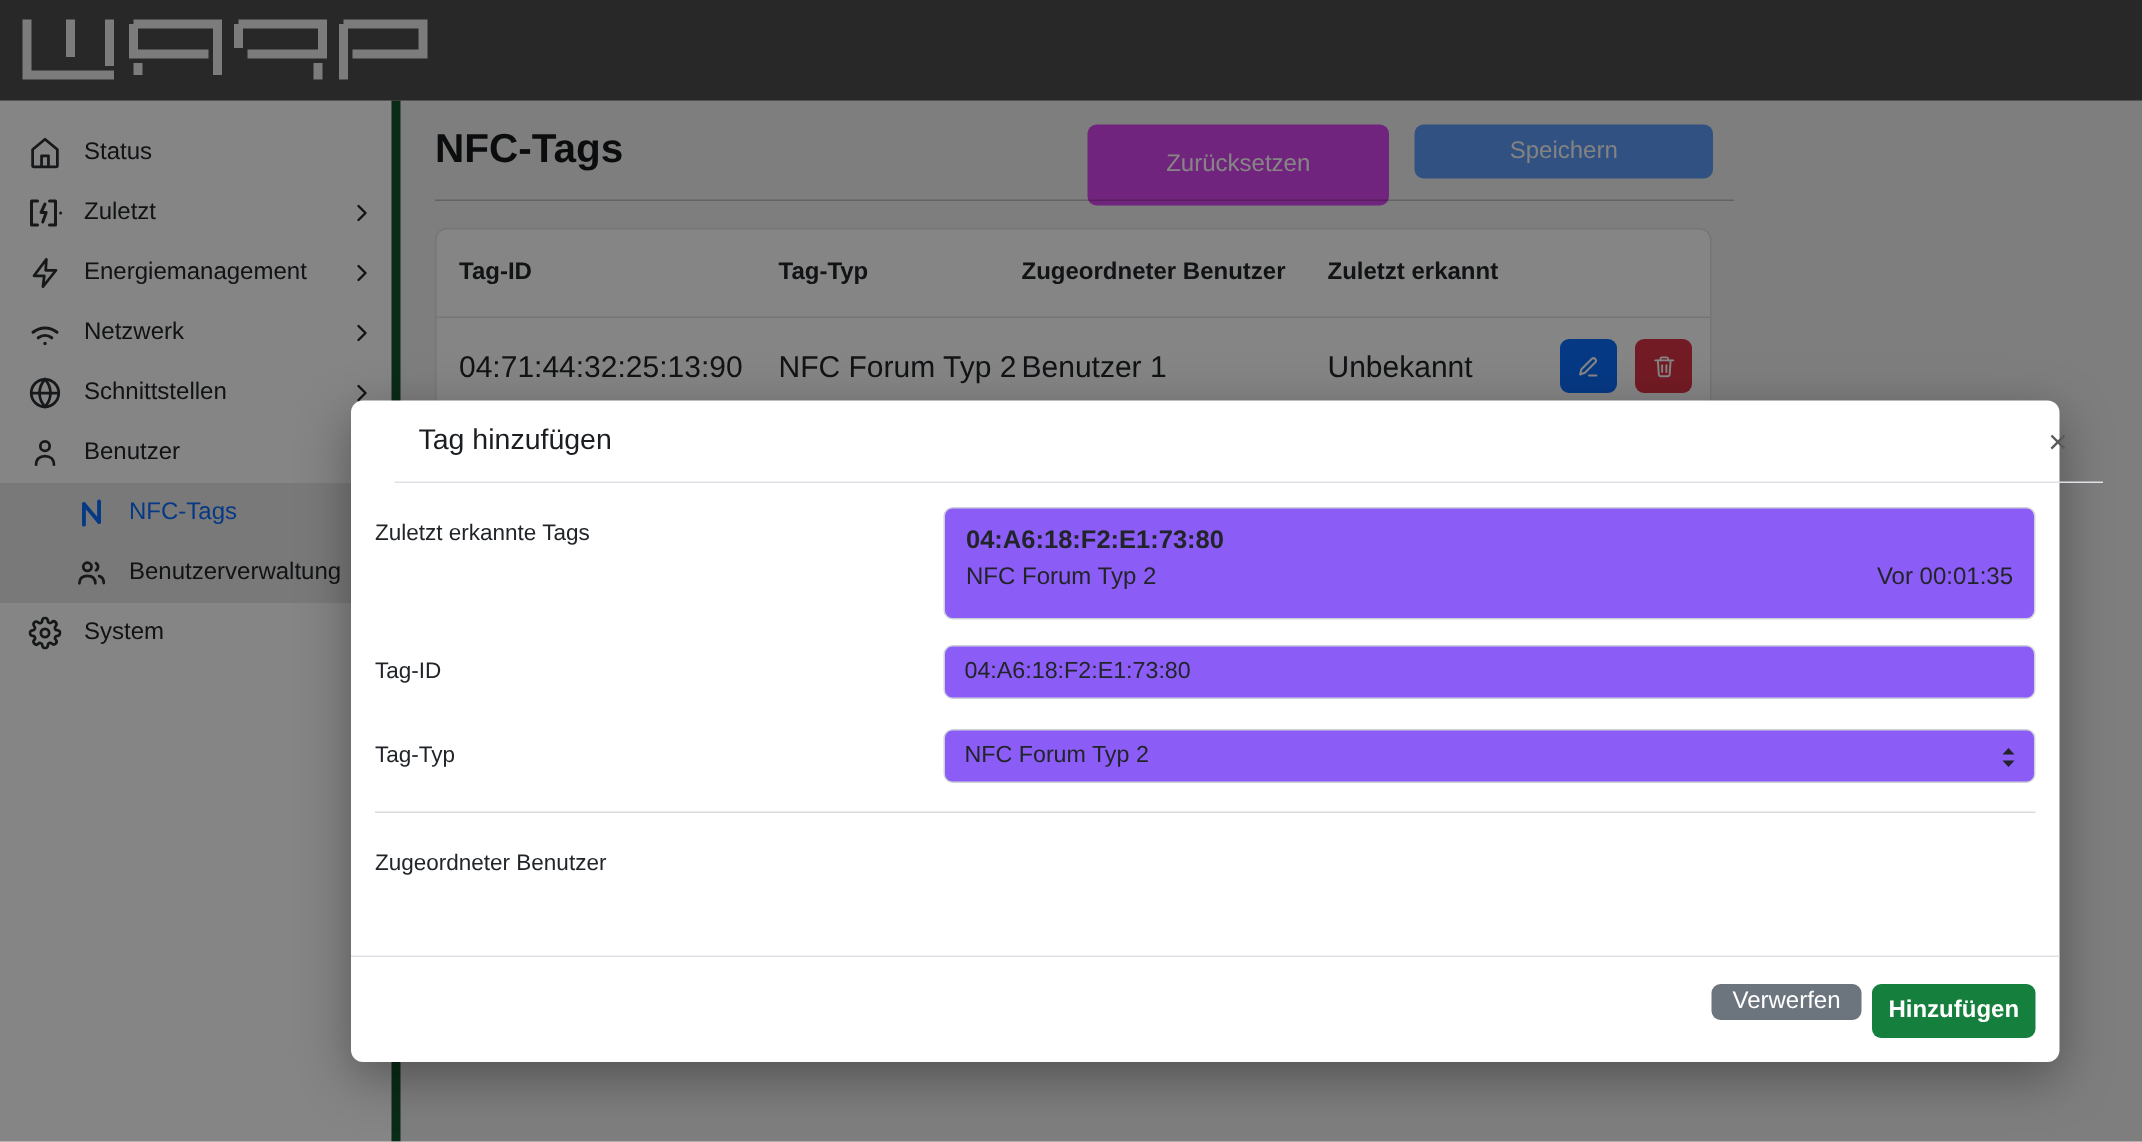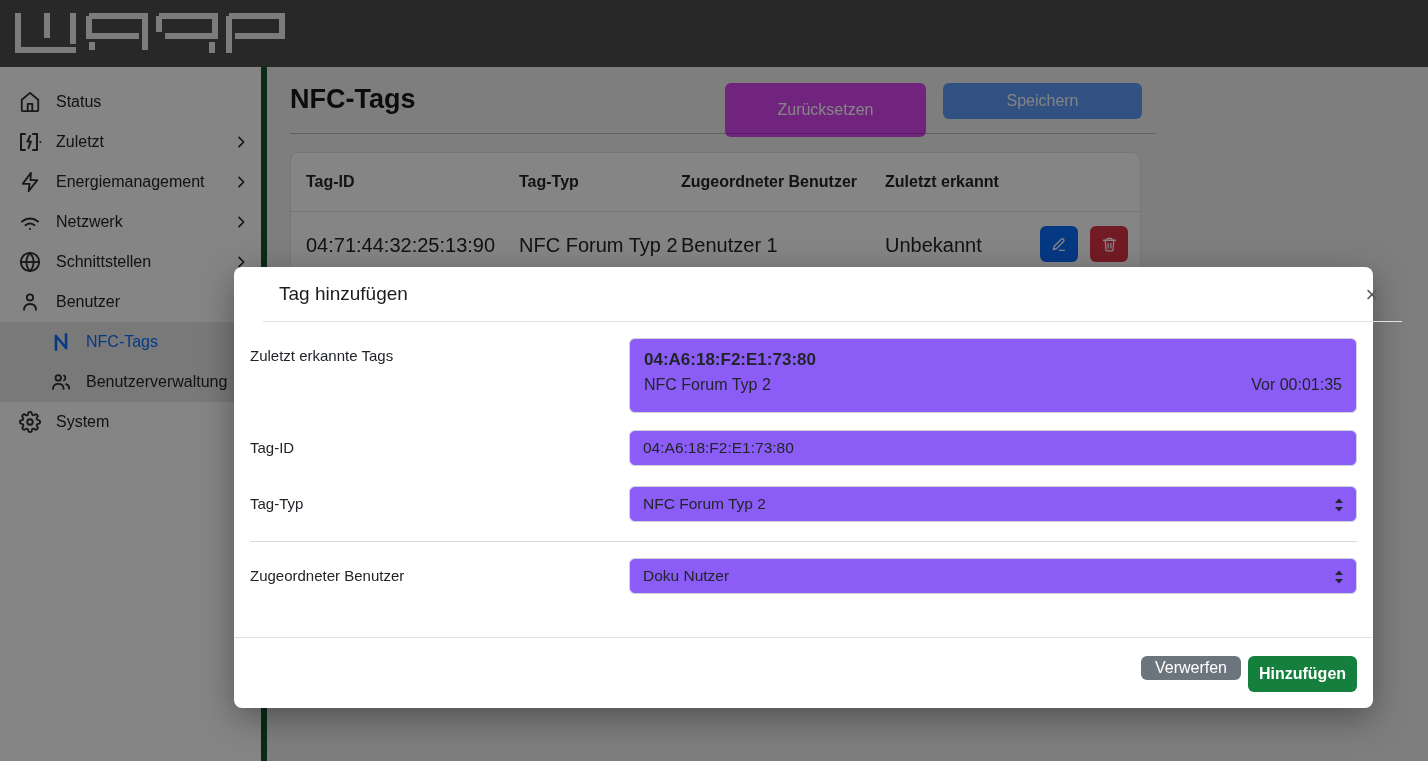--- a/index.html
+++ b/index.html
@@ -276,26 +276,17 @@
       <svg width="14" height="20" viewBox="0 0 14 20" fill="#212529">
           <path d="M3 8 7 3.6 11 8z"></path>
           <path d="M3 12 7 16.4 11 12z"></path>
         </svg>
     </span>
   </div>
 
   <div class="body-rule"></div>
 
   <div class="form-label" style="top:300px">Zugeordneter Benutzer</div>
-  <div class="ctrl select sel-user">
-    <span>Doku Nutzer</span>
-    <span class="sel-arrows">
-      <svg width="14" height="20" viewBox="0 0 14 20" fill="#212529">
-          <path d="M3 8 7 3.6 11 8z"></path>
-          <path d="M3 12 7 16.4 11 12z"></path>
-        </svg>
-    </span>
-  </div>
 
   <div class="modal-footer-rule"></div>
   <button class="btn btn-discard">Verwerfen</button>
   <button class="btn btn-add">Hinzufügen</button>
 </div>
 
 </body></html>

